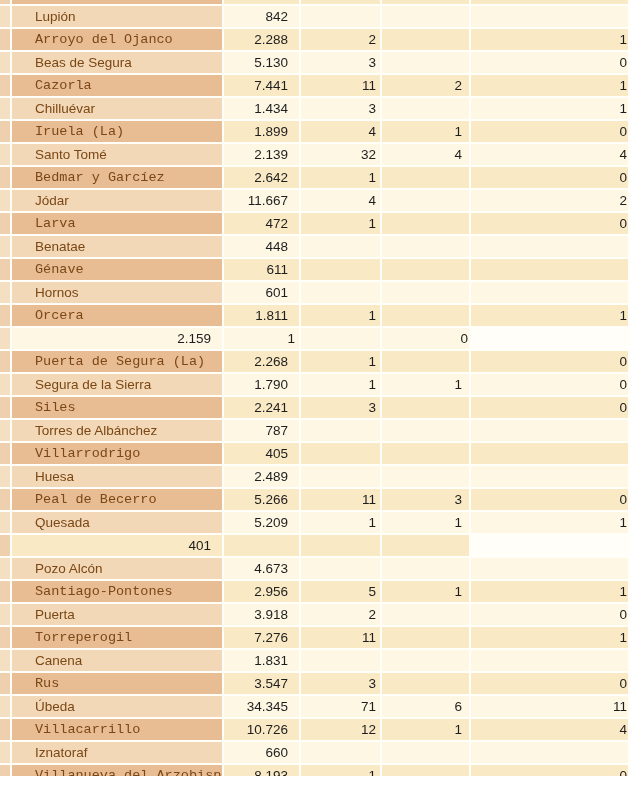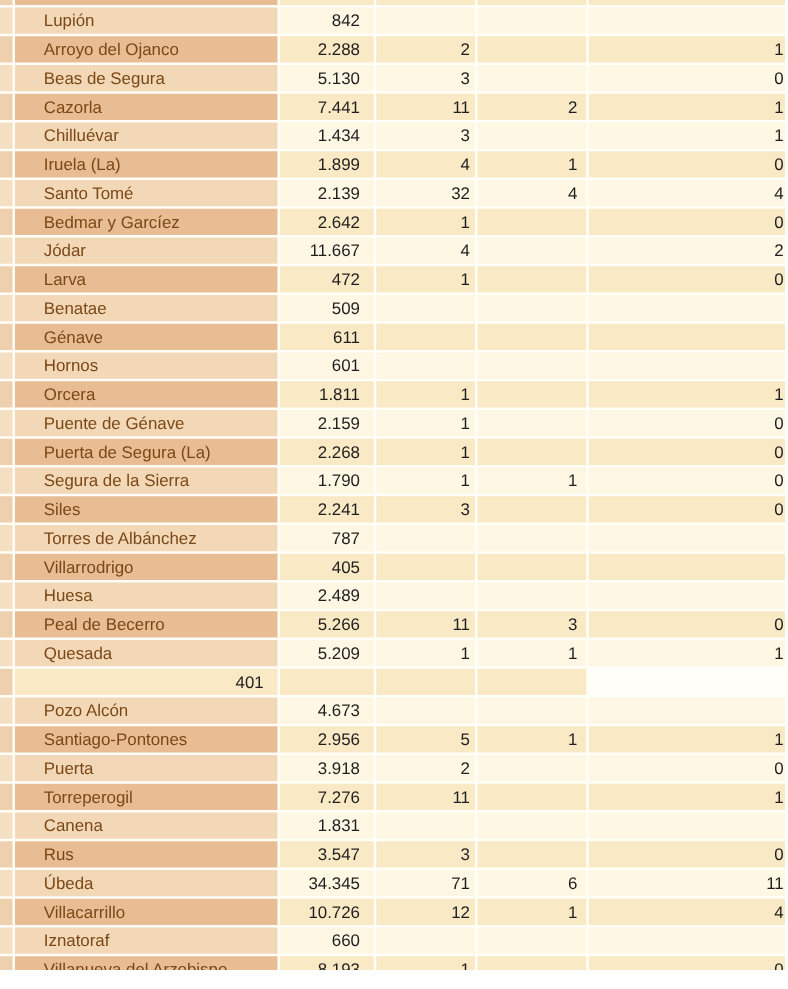--- a/index.html
+++ b/index.html
@@ -22,21 +22,21 @@
     flex:0 0 auto;
   }
   .row.sliver { height:4px; }
 
   .cell { box-sizing:border-box; overflow:hidden; }
 
   .light .strip { background: var(--strip-light, #f4dfc3); }
   .light .name  { background: var(--name-light,  #f2d8b6); }
   .light .num   { background: var(--data-light,  #fdf7e4); }
   .dark  .strip { background: var(--strip-dark,  #efd0ae); }
-  .dark  .name  { background: var(--name-dark,   #e9bd93); }
+  .dark  .name  { background: var(--name-dark,   #e9bd93); font-family: Liberation Mono, monospace; }
   .dark  .num   { background: var(--data-dark,   #f9e9c5); }
 
   .name {
     color: var(--name-text, #7b4716);
     font-size:13.5px; line-height:21px;
     padding-left:23px;
     white-space:nowrap;
   }
   .num {
     color: var(--num-text, #1e1e1e);
@@ -153,21 +153,21 @@
     <div class="cell name">Larva</div>
     <div class="cell num pop">472</div>
     <div class="cell num c3">1</div>
     <div class="cell num c4"></div>
     <div class="cell num c5">0</div>
   </div>
 
   <div class="row light">
     <div class="cell strip"></div>
     <div class="cell name">Benatae</div>
-    <div class="cell num pop">509</div>
+    <div class="cell num pop">448</div>
     <div class="cell num c3"></div>
     <div class="cell num c4"></div>
     <div class="cell num c5"></div>
   </div>
 
   <div class="row dark">
     <div class="cell strip"></div>
     <div class="cell name">Génave</div>
     <div class="cell num pop">611</div>
     <div class="cell num c3"></div>
@@ -188,21 +188,20 @@
     <div class="cell strip"></div>
     <div class="cell name">Orcera</div>
     <div class="cell num pop">1.811</div>
     <div class="cell num c3">1</div>
     <div class="cell num c4"></div>
     <div class="cell num c5">1</div>
   </div>
 
   <div class="row light">
     <div class="cell strip"></div>
-    <div class="cell name">Puente de Génave</div>
     <div class="cell num pop">2.159</div>
     <div class="cell num c3">1</div>
     <div class="cell num c4"></div>
     <div class="cell num c5">0</div>
   </div>
 
   <div class="row dark">
     <div class="cell strip"></div>
     <div class="cell name">Puerta de Segura (La)</div>
     <div class="cell num pop">2.268</div>

